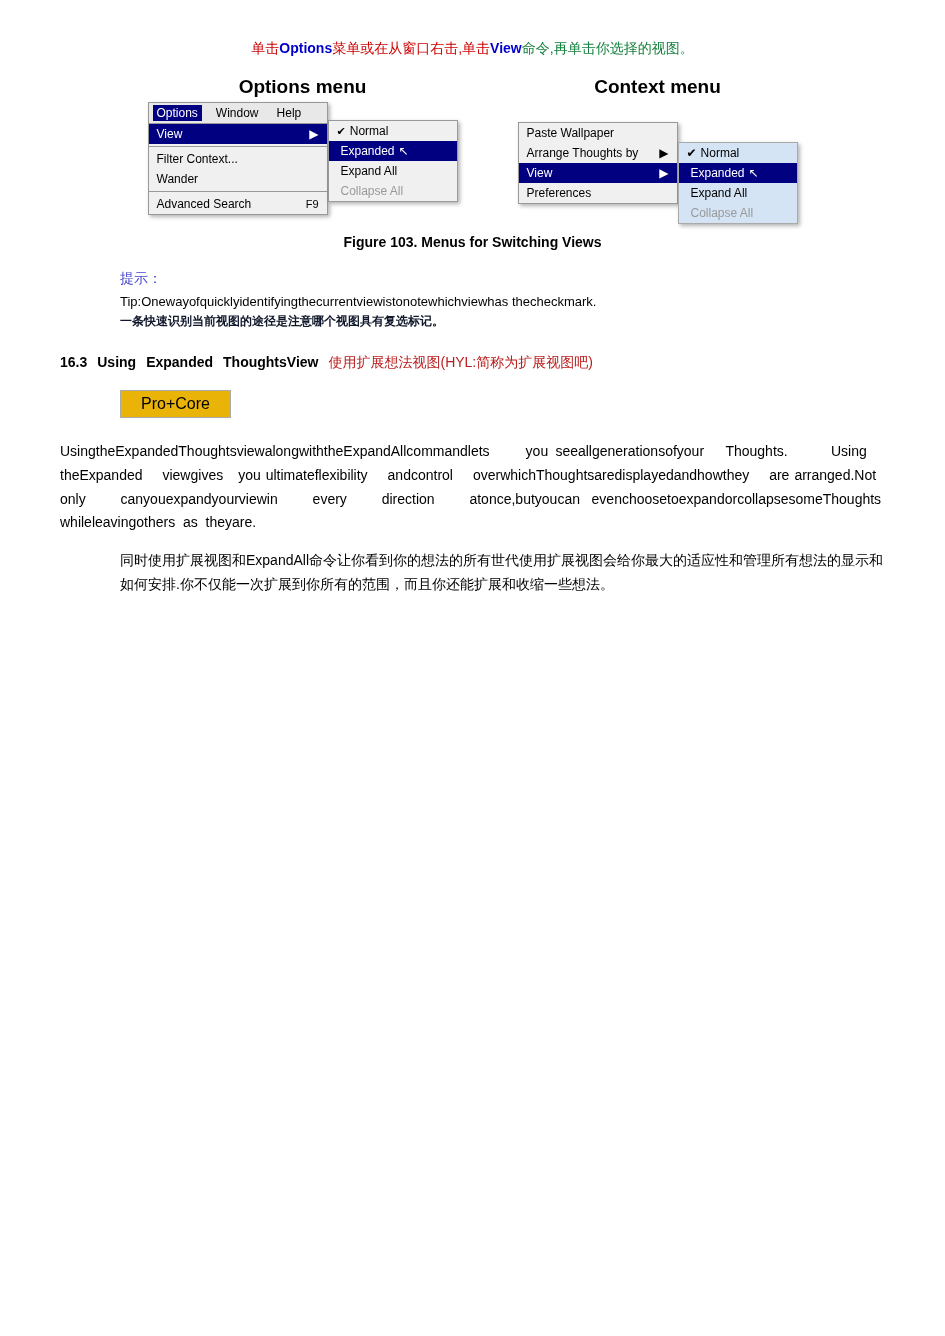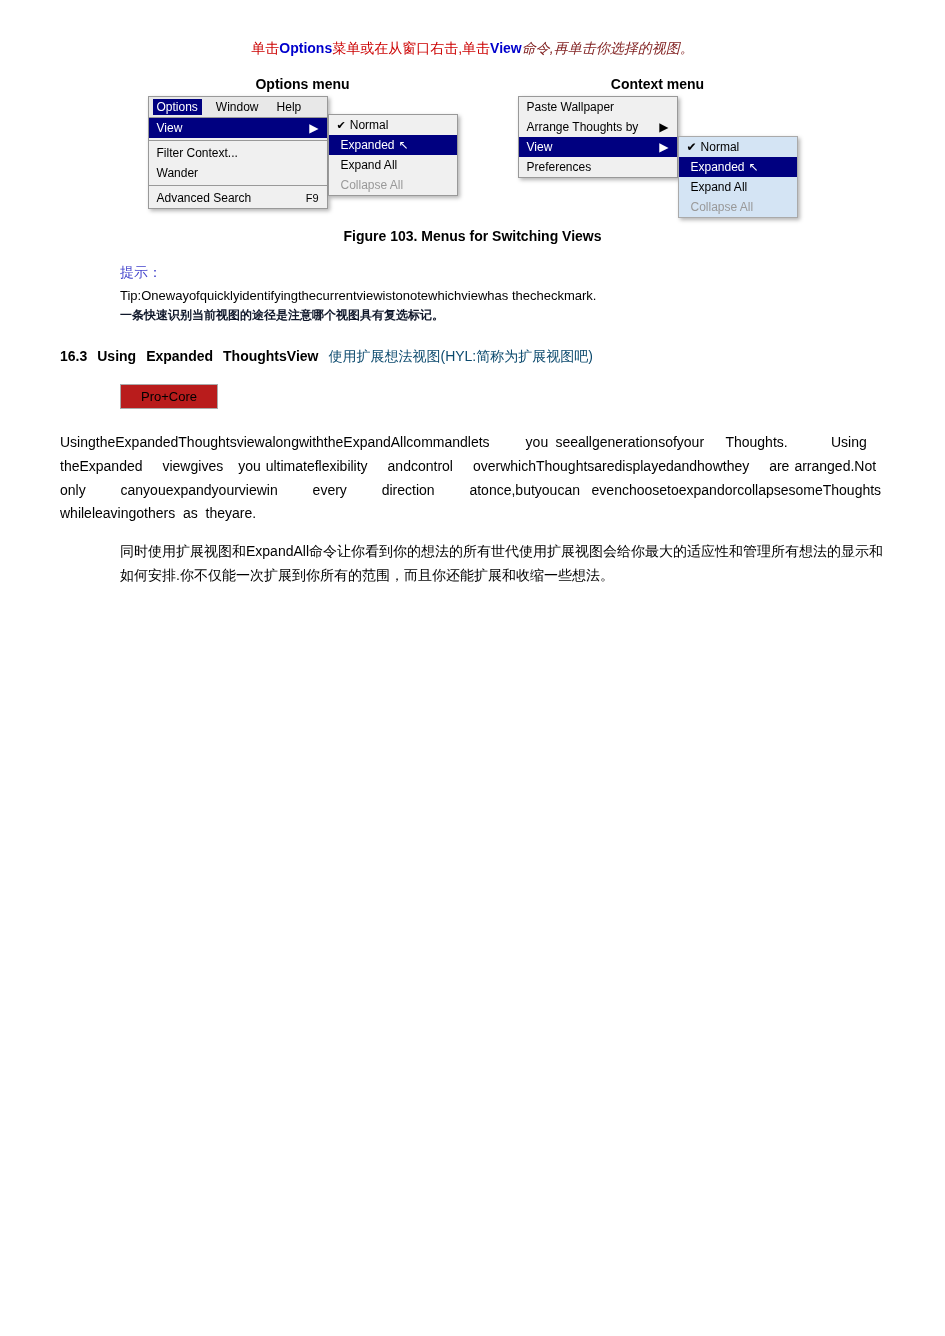--- a/index.html
+++ b/index.html
@@ -21,21 +21,21 @@
       align-items: flex-start;
     }
 
     .menu-section {
       display: flex;
       flex-direction: column;
       align-items: center;
     }
 
     .menu-label {
-      font-size: 14px;
+      font-size: 19px;
       font-weight: bold;
       margin-bottom: 4px;
       color: #000;
     }
 
     
     .options-menu-wrapper {
       display: flex;
       align-items: flex-start;
     }
@@ -132,21 +132,21 @@
     
     .context-menu {
       border: 1px solid #999;
       background: #f0f0f0;
       min-width: 160px;
       box-shadow: 2px 2px 4px rgba(0,0,0,0.3);
     }
 
     .context-submenu-wrapper {
       display: flex;
-      align-items: flex-start;
+      align-items: center;
     }
 
     .context-submenu {
       border: 1px solid #aaa;
       background: #d4e4f4;
       min-width: 120px;
       box-shadow: 2px 2px 4px rgba(0,0,0,0.3);
     }
 
     .context-submenu-item {
@@ -218,21 +218,21 @@
       line-height: 1.6;
     }
   </style>
 </head>
 <body>
 
 
 
 
 <p style="text-align:center; margin-bottom:18px; font-size:14px;">
-  <span style="color:#c00;">单击</span><span style="color:#00c; font-weight:bold;">Options</span><span style="color:#c00;">菜单或在从窗口右击,单击</span><span style="color:#00c; font-weight:bold;">View</span><span style="color:#7f1d1d;font-style:italic;">命令,再单击你选择的视图。</span>
+  <span style="color:#c00;">单击</span><span style="color:#00c; font-weight:bold;">Options</span><span style="color:#c00;">菜单或在从窗口右击,单击</span><span style="color:#00c; font-weight:bold;">View</span><span style="color:#15803d;">命令,再单击你选择的视图。</span>
 </p>
 
 
 <div class="menus-container">
 
   <div class="menu-section">
     <div class="menu-label">Options menu</div>
     <div class="options-menu-wrapper">
 
       <div class="options-main">
@@ -337,25 +337,25 @@
   <p class="tip-english">Tip:Onewayofquicklyidentifyingthecurrentviewistonotewhichviewhas thecheckmark.</p>
   <p class="tip-chinese">一条快速识别当前视图的途径是注意哪个视图具有复选标记。</p>
 </div>
 
 
 <div style="margin: 24px 0 10px 0; font-size:14px; display:flex; align-items:baseline; gap:10px; flex-wrap:wrap;">
   <span style="font-weight:bold;">16.3</span>
   <span style="font-weight:bold;">Using</span>
   <span style="font-weight:bold;">Expanded</span>
   <span style="font-weight:bold;">ThoughtsView</span>
-  <span style="color:#0c4a6e; font-size:14px;">使用扩展想法视图(HYL:简称为扩展视图吧)</span>
-</div>
-
-
-<div style="border:1px solid #aaa; background:#b91c1c; display:inline-block; padding:4px 20px; margin: 8px 60px; font-size:13px;">
+  <span style="color:#b91c1c; font-size:14px;">使用扩展想法视图(HYL:简称为扩展视图吧)</span>
+</div>
+
+
+<div style="border:1px solid #aaa; background:#eab308; display:inline-block; padding:4px 20px; margin: 8px 60px; font-size:16px;">
   <span>Pro+Core</span>
 </div>
 
 
 <div class="body-para" style="margin: 14px 0; font-size:14px; text-align:justify; line-height:1.7;">
   <span>UsingtheExpandedThoughtsviewalongwiththeExpandAllcommandlets &nbsp;&nbsp;&nbsp;&nbsp;you seeallgenerationsofyour&nbsp;&nbsp; Thoughts.&nbsp;&nbsp;&nbsp;&nbsp;&nbsp; Using &nbsp;&nbsp; theExpanded &nbsp;&nbsp; viewgives &nbsp;&nbsp;you ultimateflexibility &nbsp;&nbsp; andcontrol &nbsp;&nbsp; overwhichThoughtsaredisplayedandhowthey &nbsp;&nbsp; are arranged.Not &nbsp; only &nbsp; canyouexpandyourviewin &nbsp; every &nbsp; direction &nbsp; atonce,butyoucan evenchoosetoexpandorcollapsesomeThoughts&nbsp; whileleavingothers&nbsp; as&nbsp; theyare.</span>
 </div>
 
 
 <div class="body-para-indent" style="font-size:14px; line-height:1.7; color:#000;">

